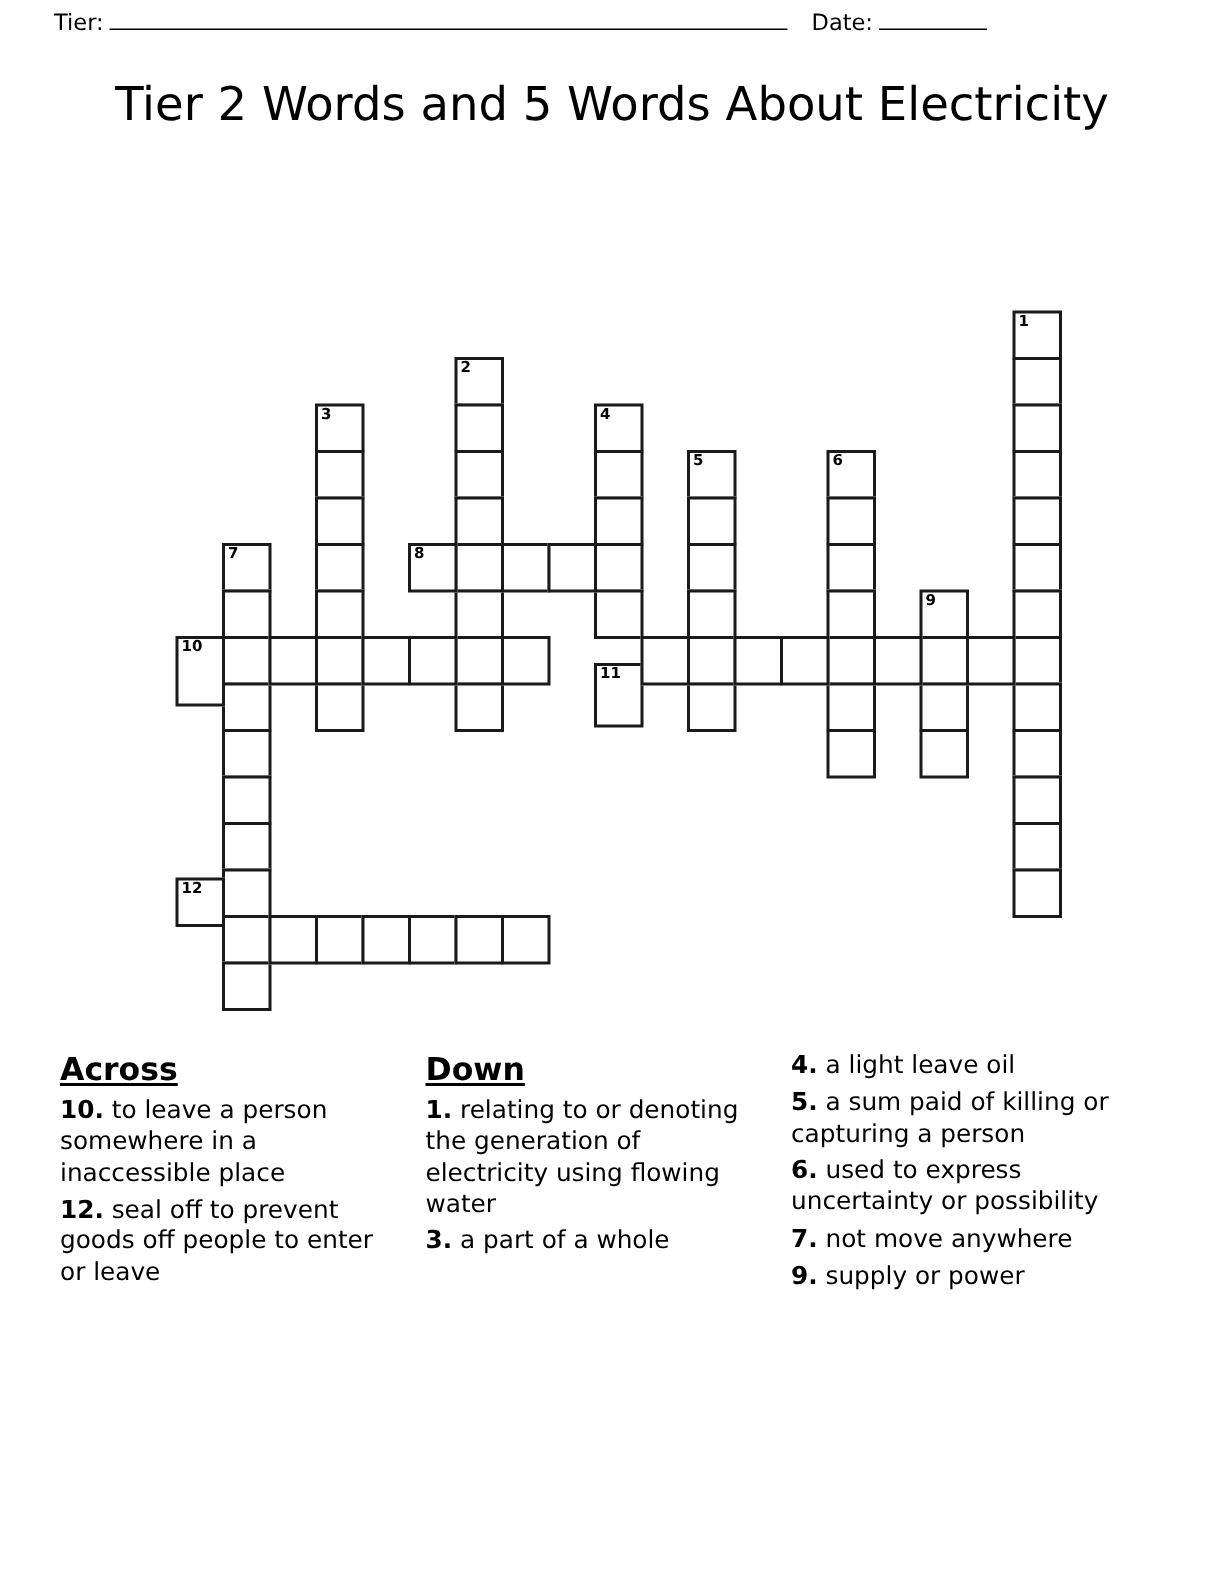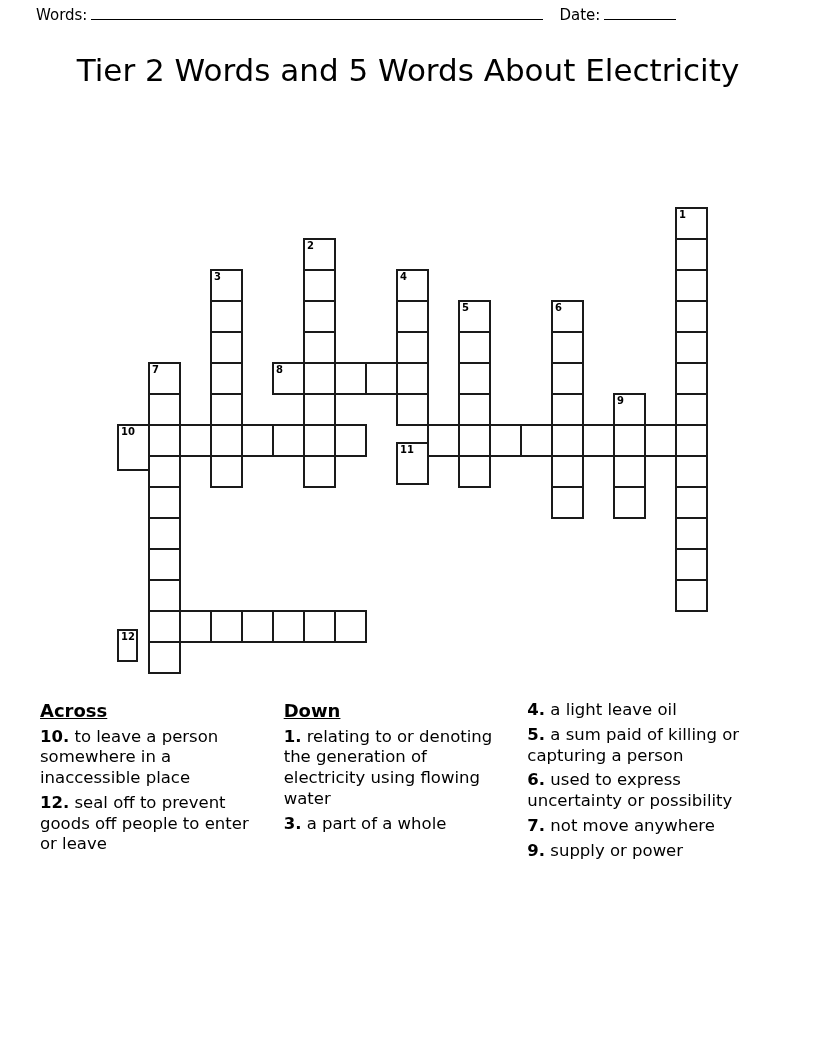--- a/index.html
+++ b/index.html
@@ -89,41 +89,41 @@
     box-sizing: border-box;
     gap: 0px;
   }
   .clue-col {
     width: 245px;
     box-sizing: border-box;
     padding-right: 14px;
   }
   .clue-col.col3 { width: 250px; }
   .clue-heading {
-    font-size: 18px;
+    font-size: 21px;
     font-weight: 700;
     text-decoration: underline;
     margin: 0 0 4px 0;
     line-height: 1.25;
   }
   .clue-item {
     font-size: 16.5px;
     line-height: 1.26;
     margin: 0 0 4px 0;
   }
   .clue-num {
     font-weight: 700;
   }
   .clue-text { font-weight: 400; }
 </style>
 </head>
 <body>
 
 <div class="name-date-row">
-  <span class="nd-label">Words:</span>
+  <span class="nd-label">Tier:</span>
   <span class="nd-rule name-rule"></span>
   <span class="nd-spacer"></span>
   <span class="nd-label">Date:</span>
   <span class="nd-rule date-rule"></span>
 </div>
 
 <h1 class="puzzle-title">Tier 2 Words and 5 Words About Electricity</h1>
 
 <div class="grid-wrap">
   <div id="crossword-grid">
@@ -216,21 +216,21 @@
       </div>
       <div class="cw-cell" style="left: 179px; top: 325px; width: 33px; height: 33px;"></div>
       <div class="cw-cell" style="left: 241px; top: 325px; width: 33px; height: 33px;"></div>
       <div class="cw-cell" style="left: 272px; top: 325px; width: 33px; height: 33px;"></div>
       <div class="cw-cell" style="left: 334px; top: 325px; width: 33px; height: 33px;"></div>
       <div class="cw-cell" style="left: 427px; top: 325px; width: 33px; height: 33px;"></div>
       <div class="cw-cell" style="left: 489px; top: 325px; width: 33px; height: 33px;"></div>
       <div class="cw-cell" style="left: 520px; top: 325px; width: 33px; height: 33px;"></div>
       <div class="cw-cell" style="left: 582px; top: 325px; width: 33px; height: 33px;"></div>
       <div class="cw-cell" style="left: 644px; top: 325px; width: 33px; height: 33px;"></div>
-      <div class="cw-cell" style="left: 117px; top: 530px; width: 21px; height: 33px;">
+      <div class="cw-cell" style="left: 117px; top: 486px; width: 33px; height: 33px;">
         <span class="cw-num">12</span>
       </div>
       <div class="cw-cell" style="left: 179px; top: 511px; width: 33px; height: 33px;"></div>
       <div class="cw-cell" style="left: 210px; top: 511px; width: 33px; height: 33px;"></div>
       <div class="cw-cell" style="left: 241px; top: 511px; width: 33px; height: 33px;"></div>
       <div class="cw-cell" style="left: 272px; top: 511px; width: 33px; height: 33px;"></div>
       <div class="cw-cell" style="left: 303px; top: 511px; width: 33px; height: 33px;"></div>
       <div class="cw-cell" style="left: 334px; top: 511px; width: 33px; height: 33px;"></div>
     </div>
 </div>

